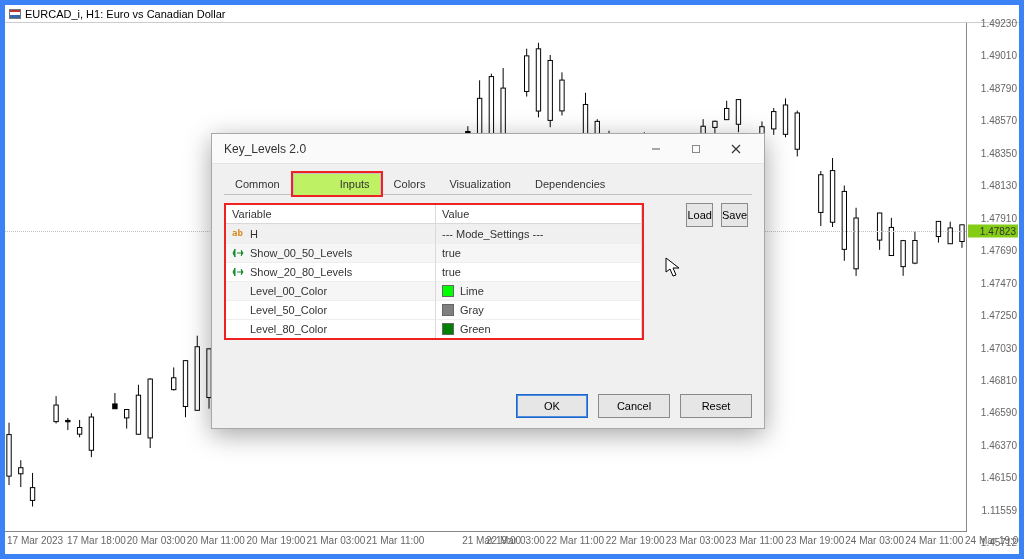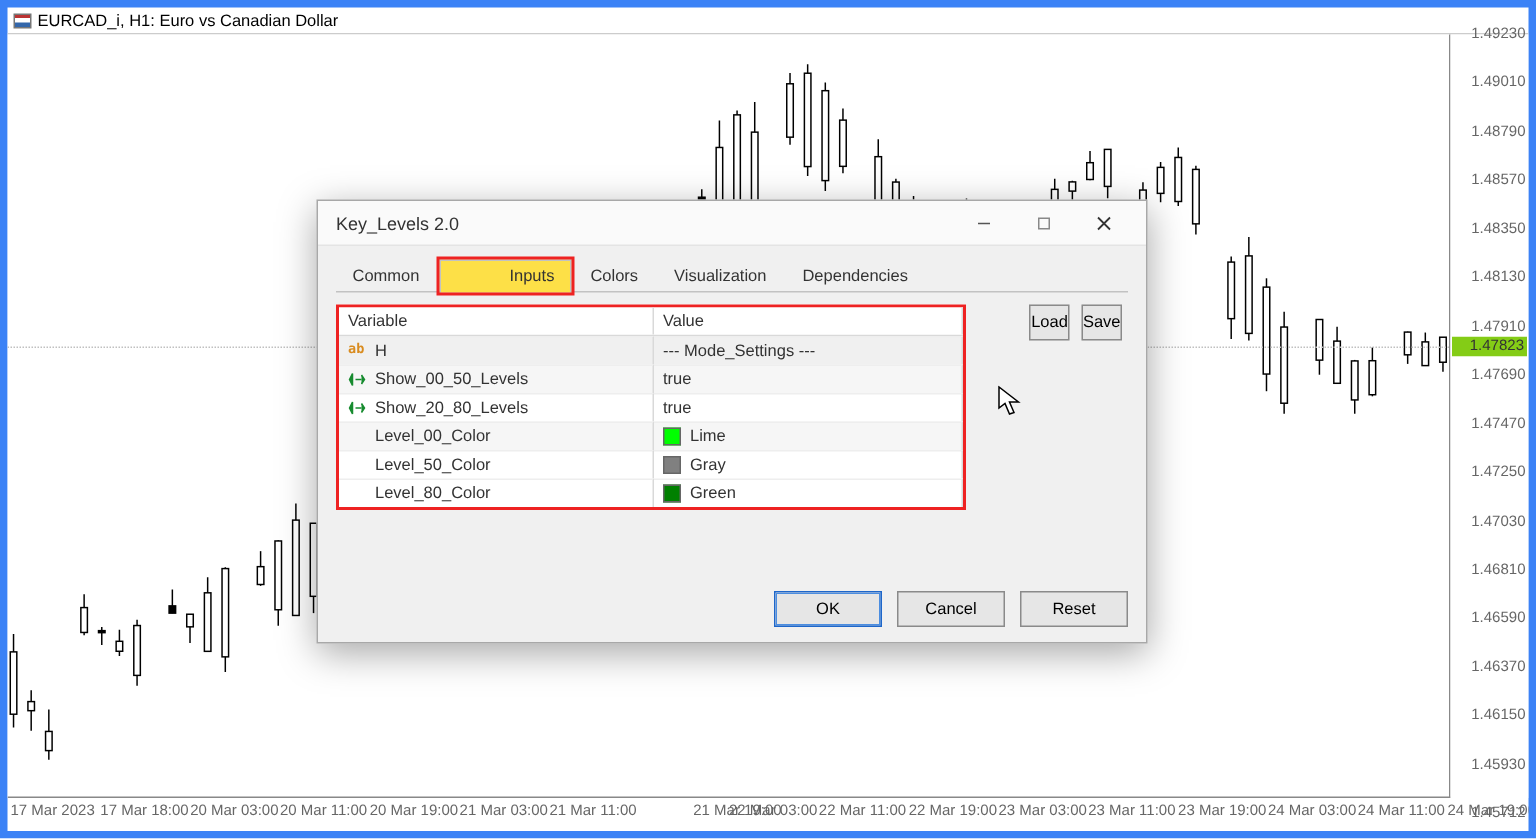--- a/index.html
+++ b/index.html
@@ -85,21 +85,21 @@
 .winctl { width: 40px; height: 28px; display:flex; align-items:center; justify-content:center; color:#666; }
 
 .dlg-body { flex: 1; padding: 8px 12px 4px 12px; }
 
 .tabs { display:flex; gap: 2px; border-bottom: 1px solid #c2c2c2; font-size: 11px; }
 .tab {
   padding: 4px 10px 5px 10px; position:relative; top:1px;
   border: 1px solid transparent; border-bottom: none; cursor:pointer; color:#333;
 }
 .tab.selected {
-  background: #fde047;
+  background: #bef264;
   border-color: #c2c2c2 #c2c2c2 #f0f0f0 #c2c2c2;
   outline: 2px solid #e22; outline-offset: 0; padding-left: 46px;
 }
 
 .inputs-row { display:flex; gap: 12px; margin-top: 8px; }
 
 .param-table {
   width: 420px;
   border: 2px solid #e22;
   background:#fff;
@@ -312,21 +312,21 @@
       <div class="tick" style="top: 162.28px;">1.48130</div>
       <div class="tick" style="top: 194.736px;">1.47910</div>
       <div class="tick" style="top: 227.192px;">1.47690</div>
       <div class="tick" style="top: 259.648px;">1.47470</div>
       <div class="tick" style="top: 292.103px;">1.47250</div>
       <div class="tick" style="top: 324.559px;">1.47030</div>
       <div class="tick" style="top: 357.015px;">1.46810</div>
       <div class="tick" style="top: 389.471px;">1.46590</div>
       <div class="tick" style="top: 421.927px;">1.46370</div>
       <div class="tick" style="top: 454.383px;">1.46150</div>
-      <div class="tick" style="top: 486.839px;">1.45930</div>
+      <div class="tick" style="top: 486.839px;">1.11559</div>
       <div class="tick" style="top: 519px;">1.45712</div>
       <div class="last" style="top: 207.57px;">1.47823</div>
     </div>
 
   <div class="time-axis">
       <div class="tick" style="left: 4px;">17 Mar 2023</div>
       <div class="tick" style="left: 63.875px;">17 Mar 18:00</div>
       <div class="tick" style="left: 123.75px;">20 Mar 03:00</div>
       <div class="tick" style="left: 183.625px;">20 Mar 11:00</div>
       <div class="tick" style="left: 243.5px;">20 Mar 19:00</div>

